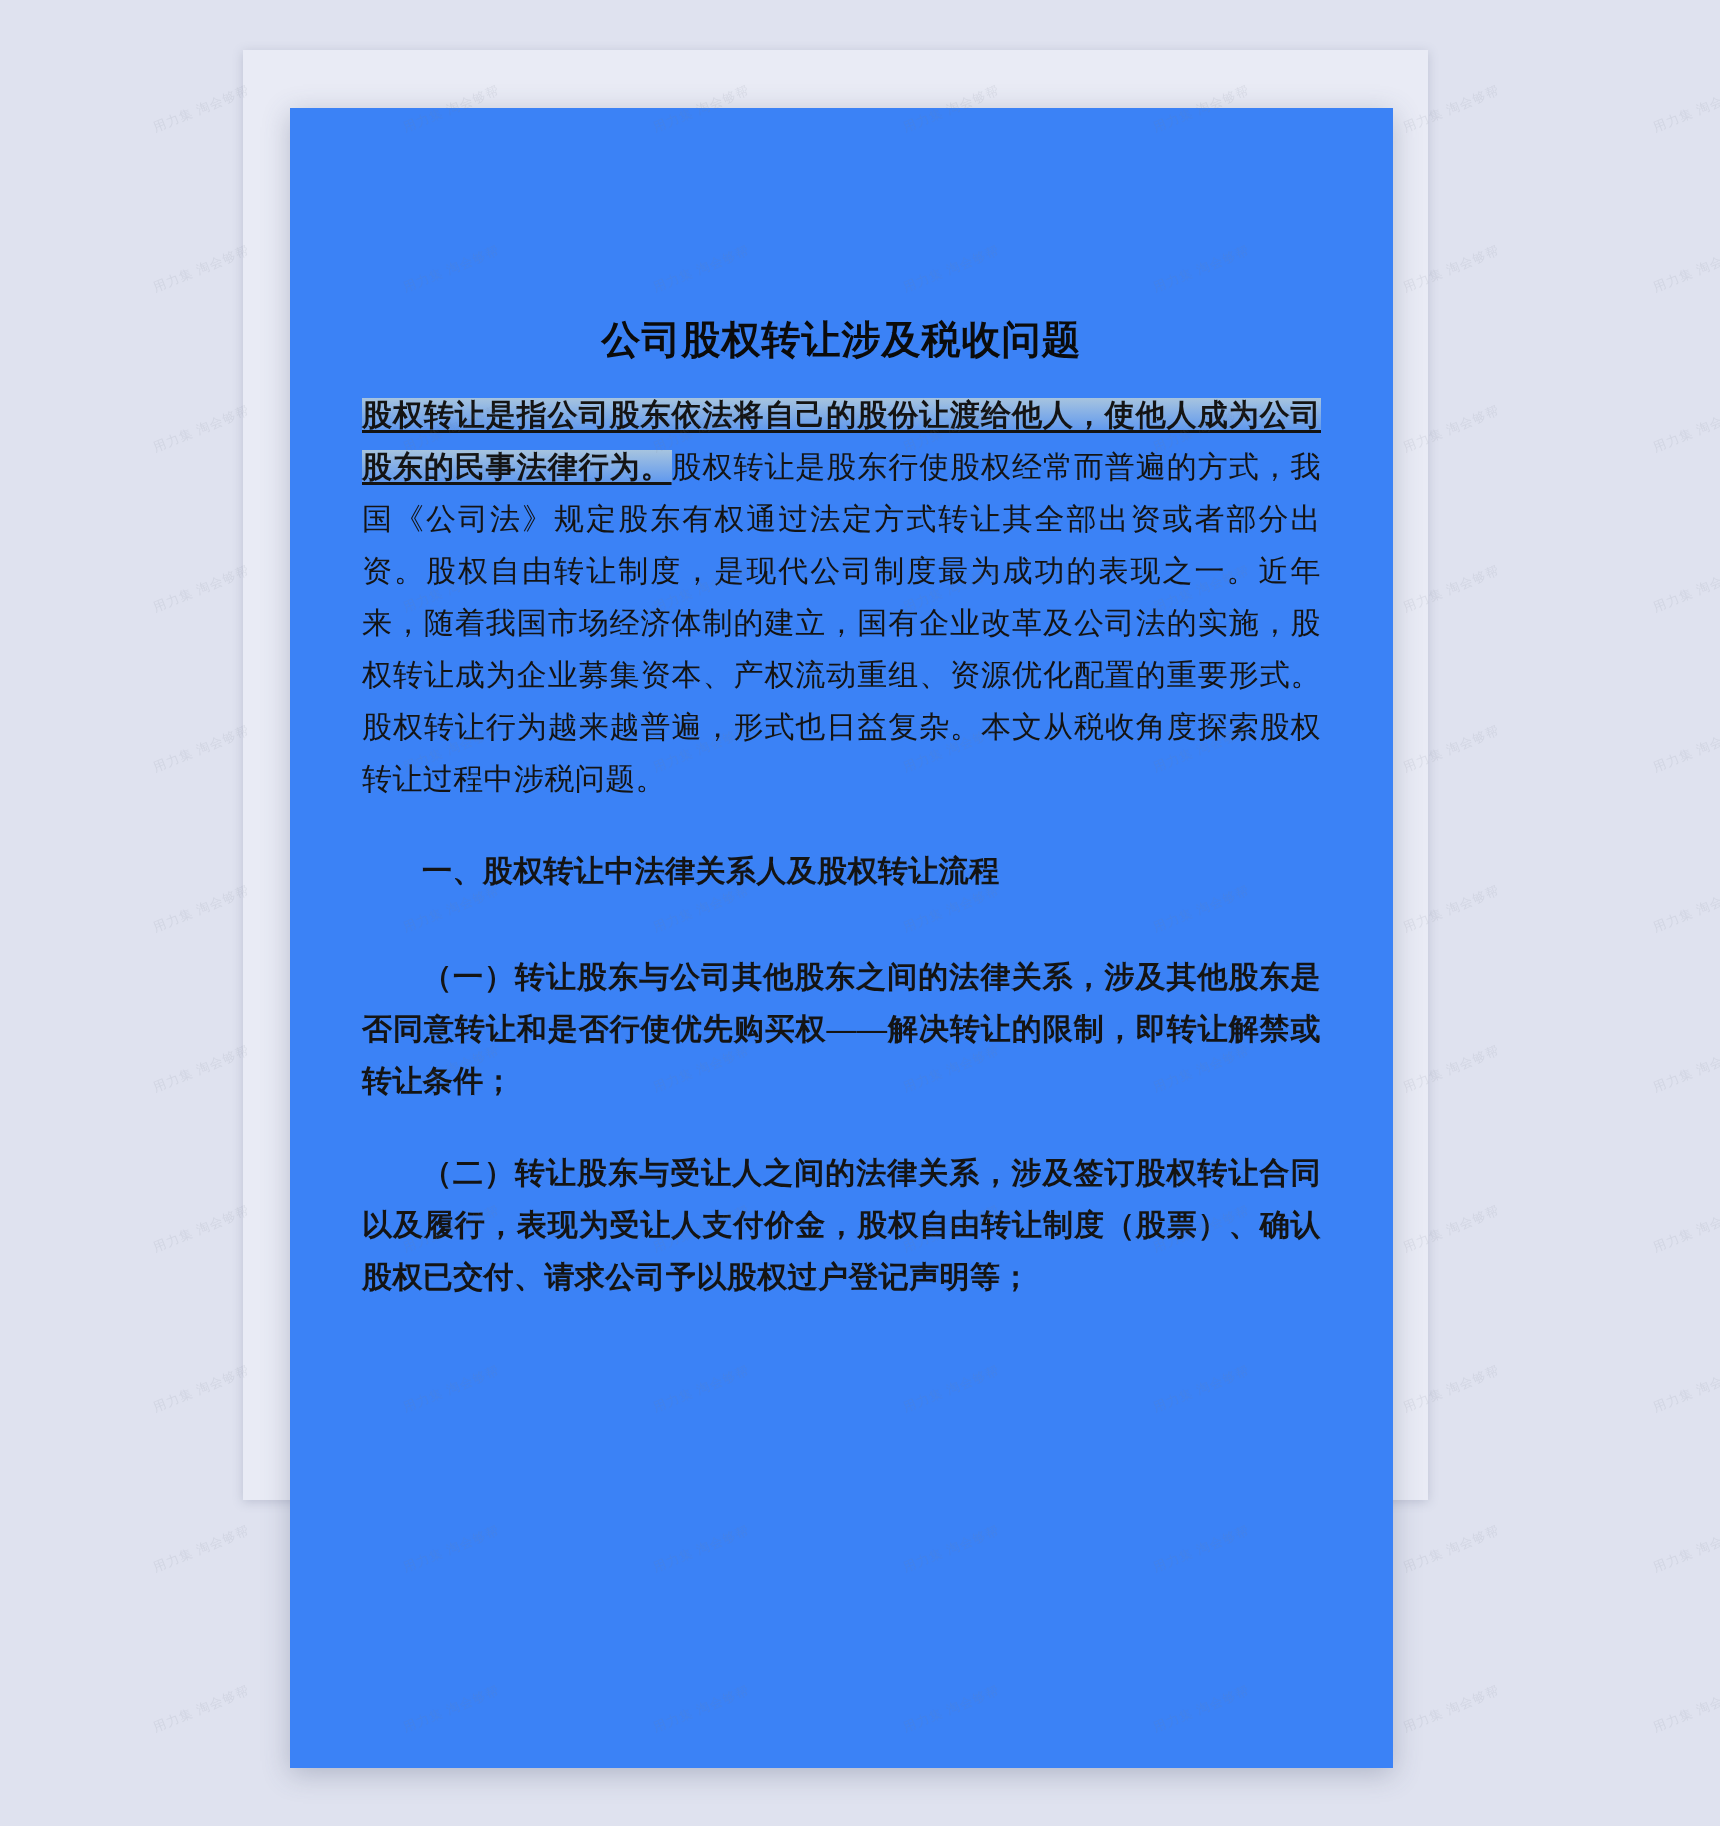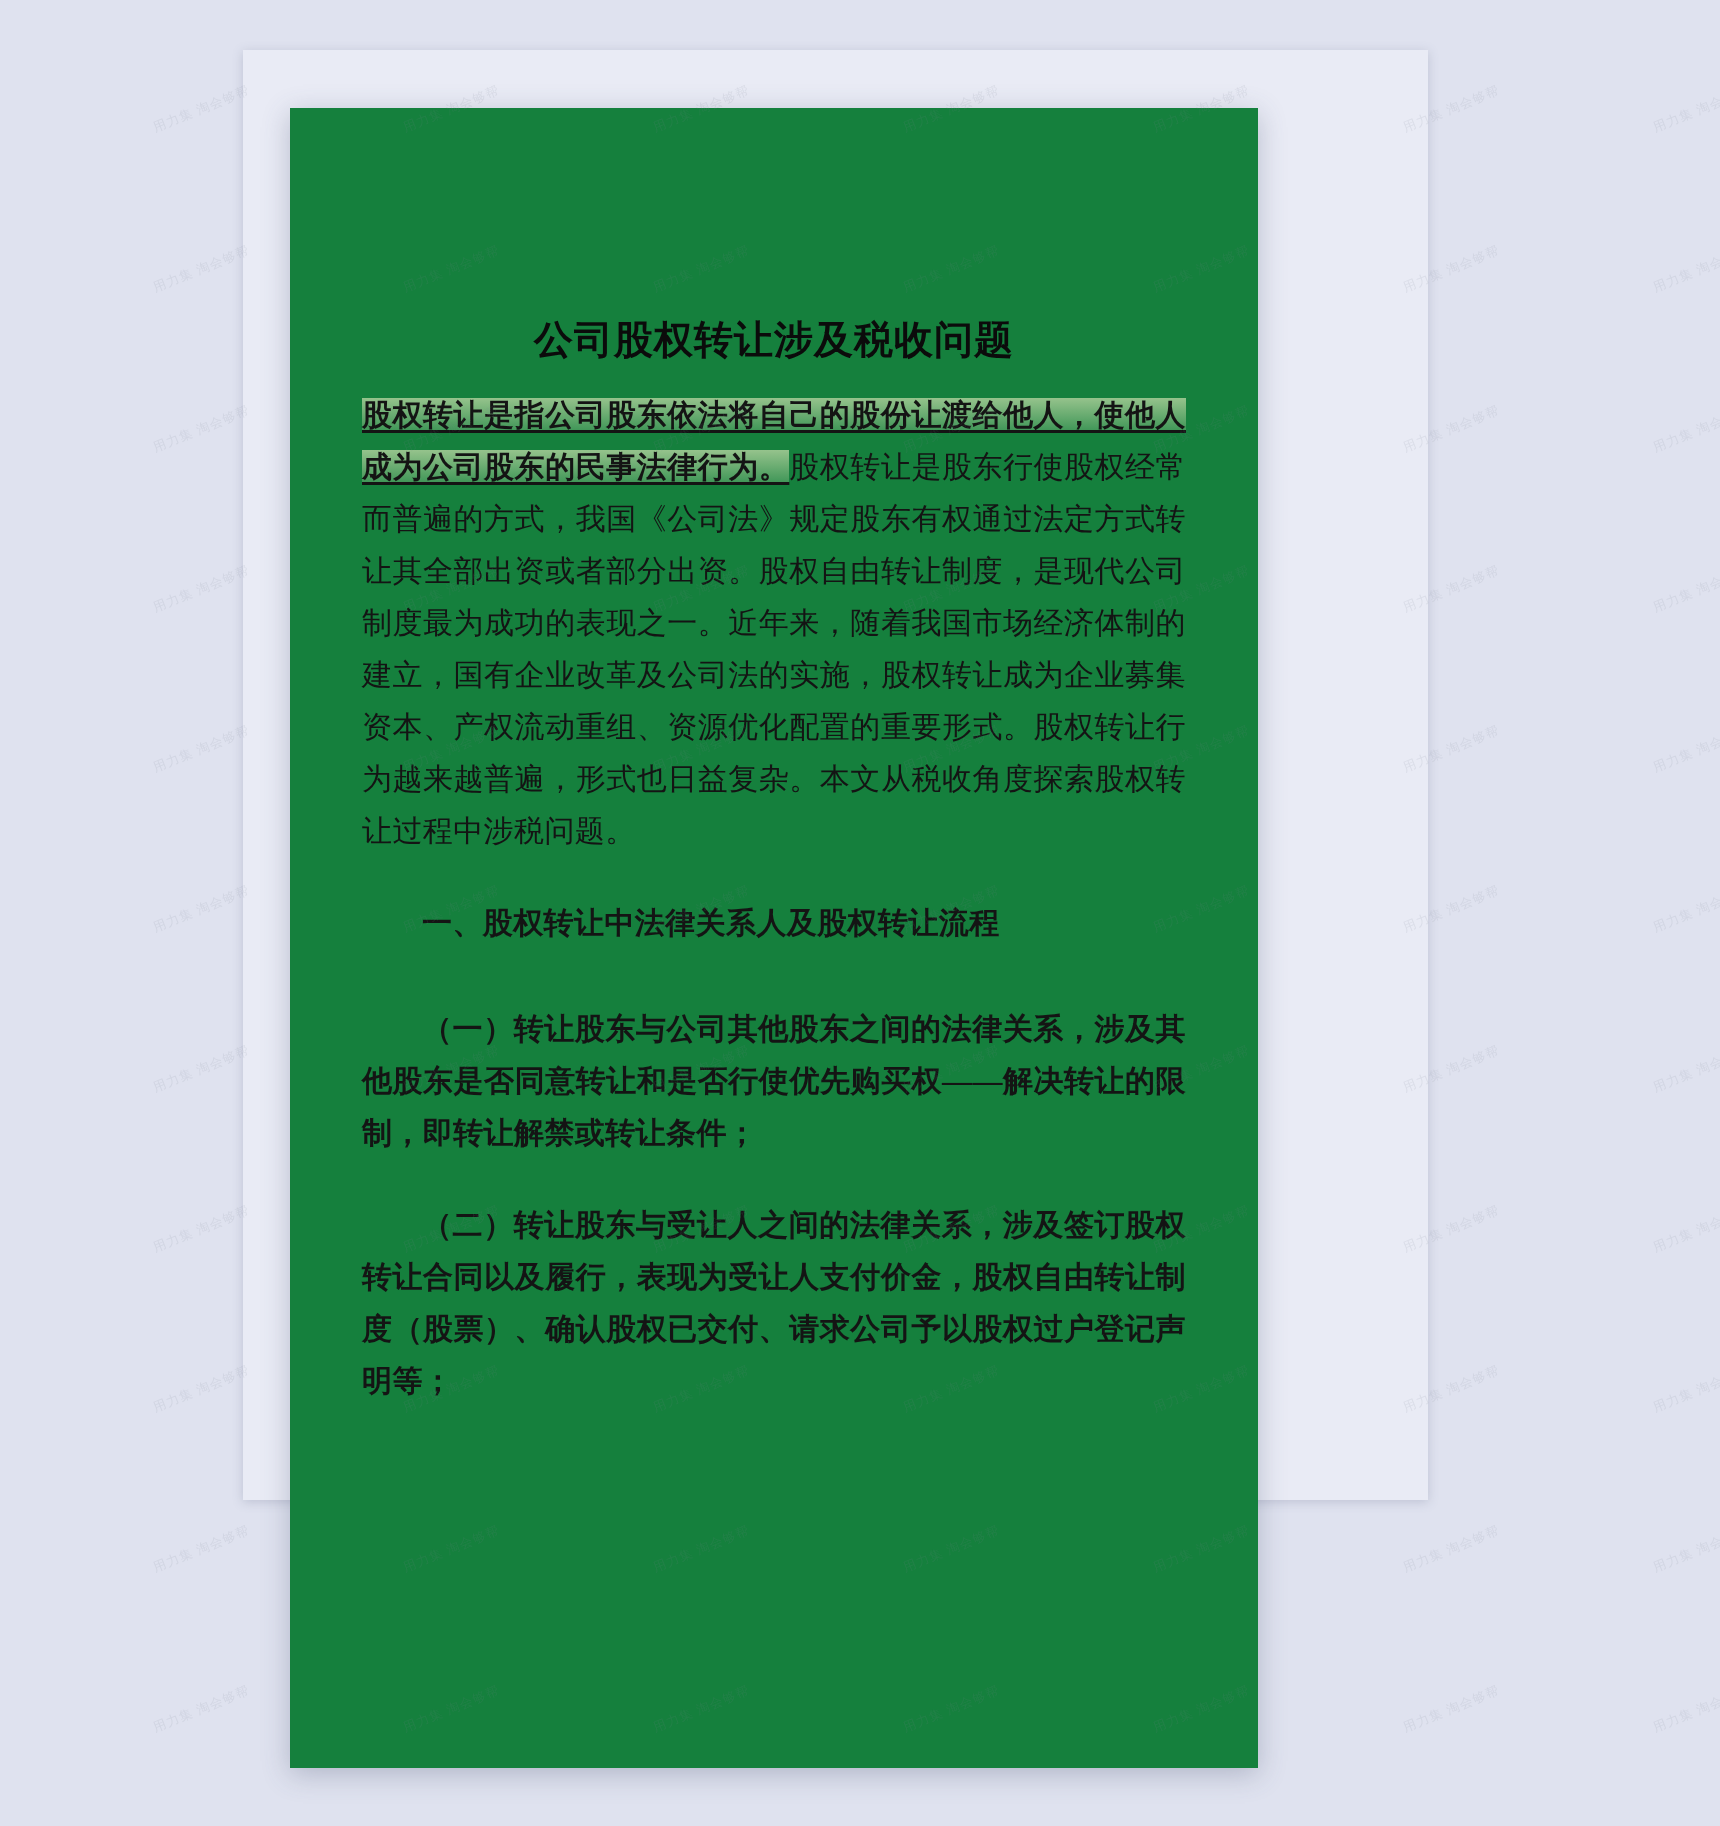--- a/index.html
+++ b/index.html
@@ -40,23 +40,23 @@
     width: 1185px;
     height: 1450px;
     background: #e9ebf5;
     box-shadow: 0 2px 10px rgba(90, 100, 130, 0.25);
   }
 
   .page {
     position: absolute;
     left: 290px;
     top: 108px;
-    width: 968px;
+    width: 1103px;
     height: 1660px;
-    background: #15803d;
+    background: #3b82f6;
     box-shadow: 0 6px 26px rgba(70, 80, 110, 0.30);
     z-index: 2;
     overflow: hidden;
   }
 
   .doc-body {
     padding: 0 72px;
     box-sizing: border-box;
     width: 100%;
   }

